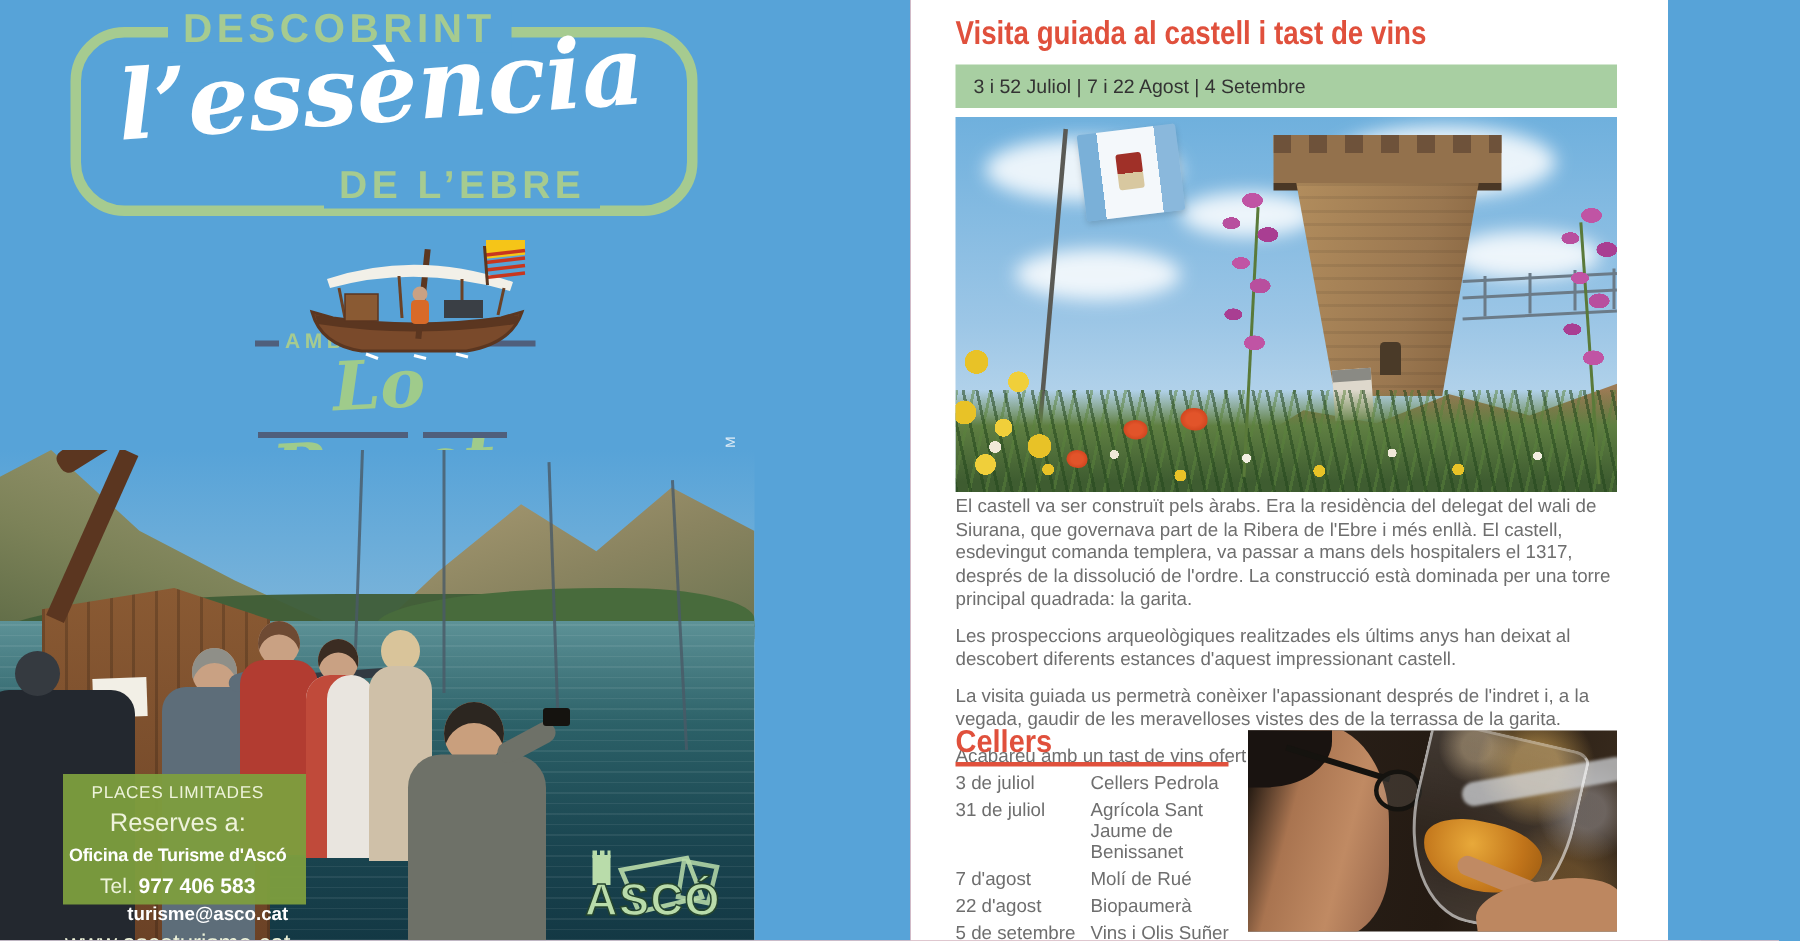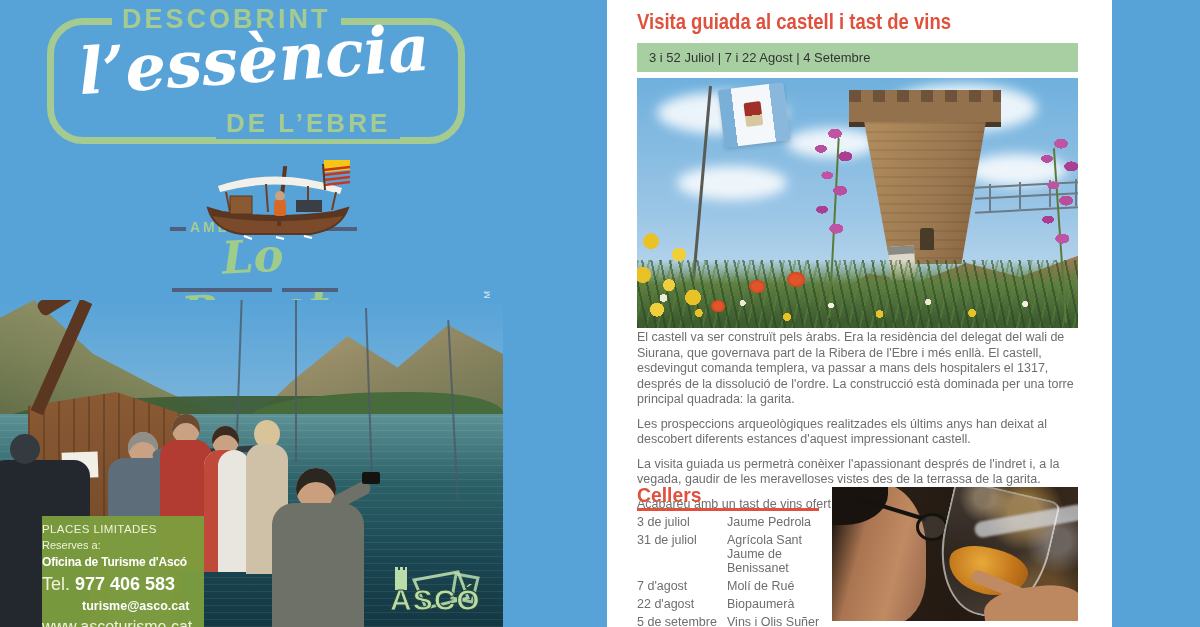--- a/index.html
+++ b/index.html
@@ -54,27 +54,27 @@
                     linear-gradient(#8a5a33,#6b4226);
          clip-path:polygon(0 6%,58% 0,100% 9%,100% 100%,0 100%);}
   .beam{left:55px;top:-4px;width:13px;height:122px;background:#5b3620;transform:rotate(24deg);}
   .paddle{left:36px;top:-10px;width:48px;height:16px;background:#5b3620;transform:rotate(-32deg);border-radius:6px;}
   .note{left:62px;top:152px;width:36px;height:26px;background:#f2efe6;transform:rotate(-2deg);}
   .rail-bar{left:168px;top:148px;width:98px;height:6px;background:#323a42;transform:rotate(-4deg);border-radius:3px;}
   .rail-post{width:8px;height:36px;background:#8a5a33;border-radius:2px;}
   .rod{width:2px;background:#4a5a66;opacity:.8;}
   .person{border-radius:16px 16px 0 0;}
   .head{border-radius:50%;}
-  .info-box{position:absolute;left:42px;top:516px;width:162px;height:111px;
+  .info-box{position:absolute;left:42px;top:516px;width:162px;height:87px;
          background:rgba(125,158,62,.95);box-sizing:border-box;padding:7px 9px 0 0;
-         text-align:left;color:#eef3da;}
+         text-align:center;color:#eef3da;}
   .info-box .l1{font-size:11.5px;letter-spacing:.4px;margin-bottom:4px;}
-  .info-box .l2{font-size:11px;margin-bottom:4px;}
+  .info-box .l2{font-size:17px;margin-bottom:4px;}
   .info-box .l3{font-size:12px;font-weight:bold;color:#ffffff;margin-bottom:5px;letter-spacing:-.2px;}
-  .info-box .l4{font-size:18px;margin-bottom:4px;}
+  .info-box .l4{font-size:14px;margin-bottom:4px;}
   .info-box .l4 b{color:#fff;}
   .info-box .l5{font-size:12.5px;font-weight:bold;color:#fff;margin-bottom:5px;margin-left:40px;}
   .info-box .l6{font-size:16px;}
 
   
   .article{position:absolute;left:607px;top:0;width:527px;height:627px;background:#fff;}
   .article-inner{position:absolute;left:30px;top:0;width:441px;height:627px;}
   .a-title{position:absolute;left:0;top:9px;color:#e0503c;font-weight:bold;font-size:22px;
          white-space:nowrap;transform:scaleX(.84);transform-origin:left;}
   .a-banner{position:absolute;left:0;top:43px;width:441px;height:29px;background:#a8cfa2;
@@ -330,21 +330,21 @@
         <p>La visita guiada us permetrà conèixer l'apassionant després de l'indret i, a la vegada, gaudir de les meravelloses vistes des de la terrassa de la garita.</p>
         <p>Acabareu amb un tast de vins ofert per diferents cellers de la comarca.</p>
       </div>
 
       <div class="c-head">Cellers</div>
       <div class="c-rule"></div>
 
       <div class="c-table">
         <div class="c-row">
           <div class="c-date">3 de juliol</div>
-          <div class="c-winery">Jaume Pedrola</div>
+          <div class="c-winery">Cellers Pedrola</div>
         </div>
         <div class="c-row">
           <div class="c-date">31 de juliol</div>
           <div class="c-winery">Agrícola Sant Jaume de Benissanet</div>
         </div>
         <div class="c-row">
           <div class="c-date">7 d'agost</div>
           <div class="c-winery">Molí de Rué</div>
         </div>
         <div class="c-row">

